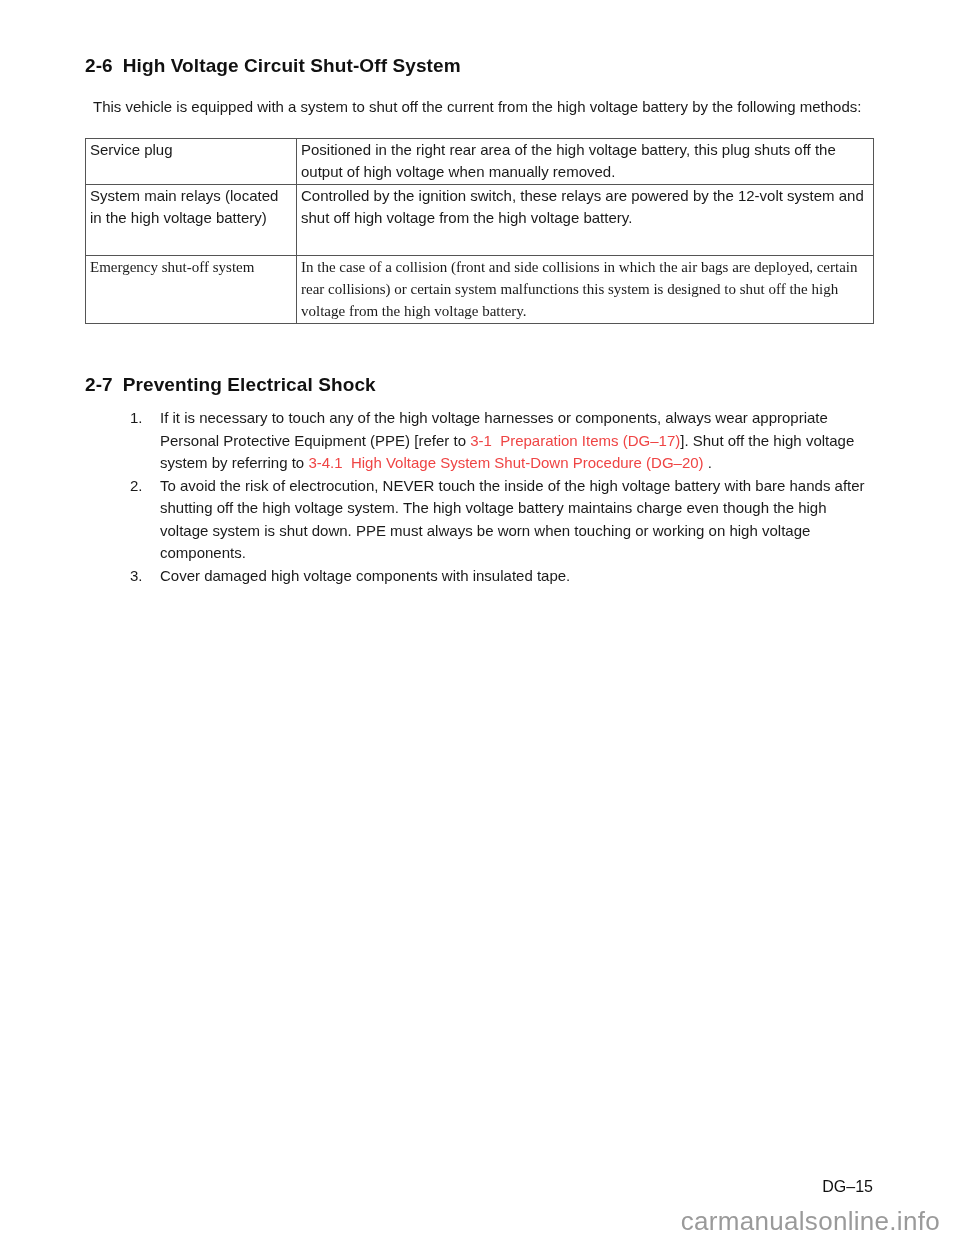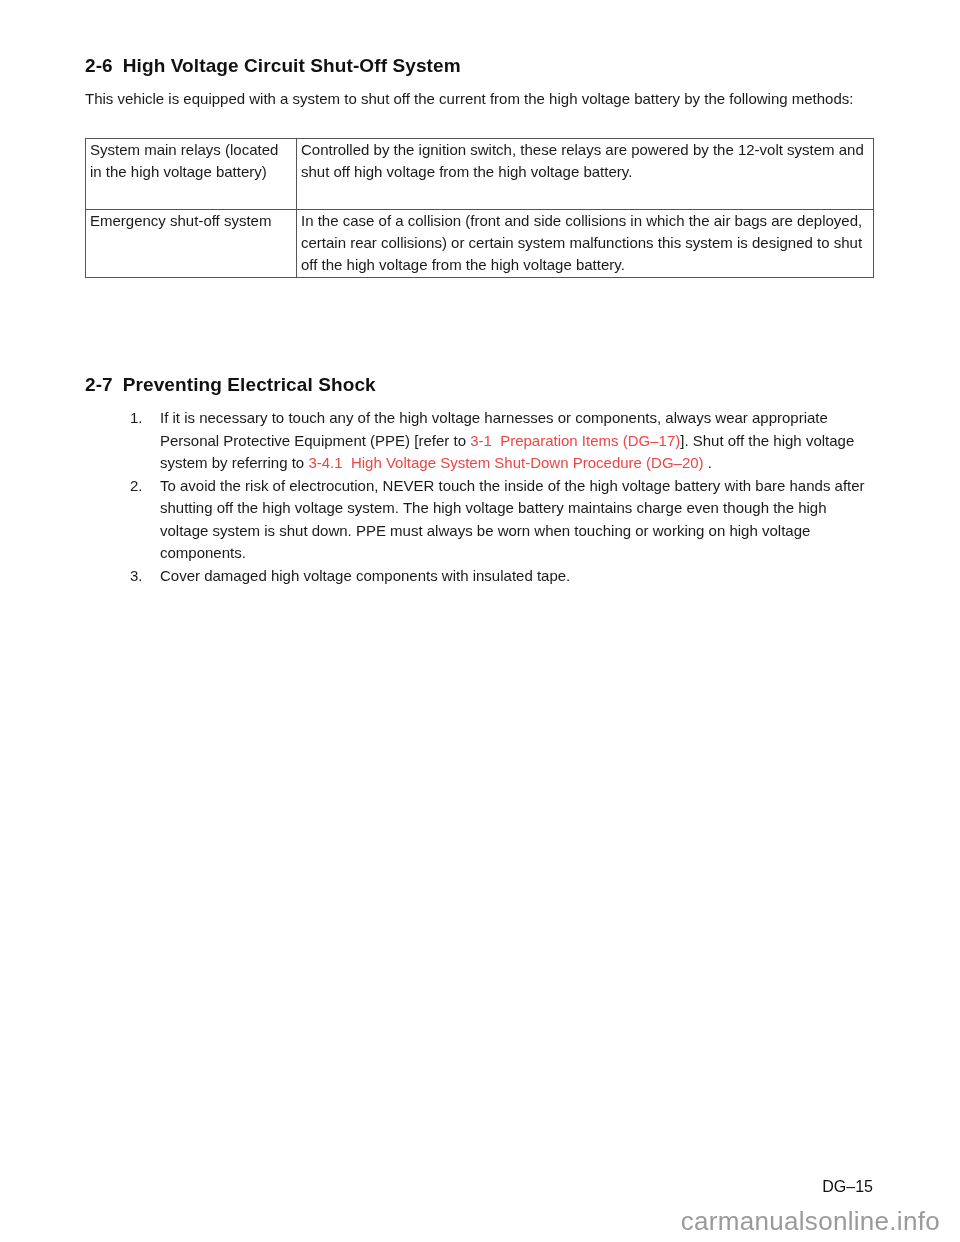--- a/index.html
+++ b/index.html
@@ -36,21 +36,21 @@
       margin-right: 10px;
     }
     #h26 { top: 55px; }
     #h27 { top: 374px; }
 
     .intro {
       position: absolute;
       left: 85px;
       top: 88px;
       width: 790px;
-      margin: 0;
+      margin: 8px;
       font-size: 15px;
       line-height: 22px;
     }
 
     table.methods {
       position: absolute;
       left: 85px;
       top: 138px;
       width: 789px;
       border-collapse: collapse;
@@ -60,21 +60,21 @@
     table.methods td {
       border: 1px solid #555;
       vertical-align: top;
       padding: 0 4px 0 4px;
     }
     table.methods td.col-label {
       width: 202px;
     }
     table.methods tr.r1 td { height: 45px; }
     table.methods tr.r2 td { height: 70px; }
-    table.methods tr.r3 td { height: 67px; }
+    table.methods tr.r3 td { height: 67px; font-family: Liberation Serif, serif; }
 
     ol.steps {
       position: absolute;
       left: 130px;
       top: 407px;
       width: 740px;
       margin: 0;
       padding: 0;
       list-style: none;
       font-size: 15px;
@@ -117,20 +117,24 @@
 <div class="page">
 
   <h2 class="section-heading" id="h26">
     <span class="num">2-6</span><span>High Voltage Circuit Shut-Off System</span>
   </h2>
 
   <p class="intro">This vehicle is equipped with a system to shut off the current from the high voltage battery by the following methods:</p>
 
   <table class="methods">
     <tbody>
+      <tr class="r1">
+        <td class="col-label">Service plug</td>
+        <td>Positioned in the right rear area of the high voltage battery, this plug shuts off the output of high voltage when manually removed.</td>
+      </tr>
       <tr class="r2">
         <td class="col-label">System main relays (located in the high voltage battery)</td>
         <td>Controlled by the ignition switch, these relays are powered by the 12-volt system and shut off high voltage from the high voltage battery.</td>
       </tr>
       <tr class="r3">
         <td class="col-label">Emergency shut-off system</td>
         <td>In the case of a collision (front and side collisions in which the air bags are deployed, certain rear collisions) or certain system malfunctions this system is designed to shut off the high voltage from the high voltage battery.</td>
       </tr>
     </tbody>
   </table>

